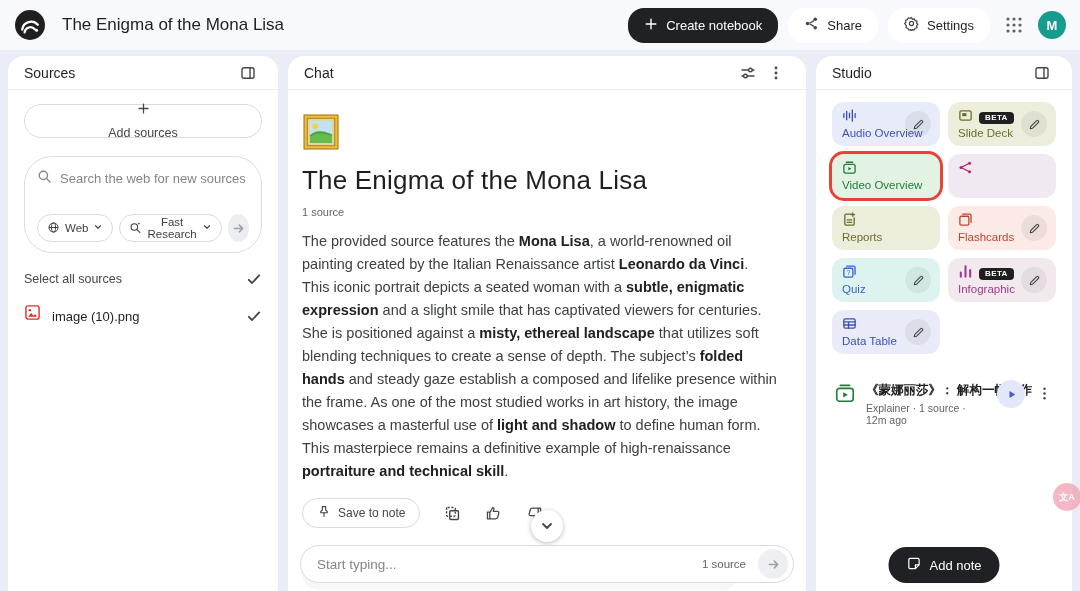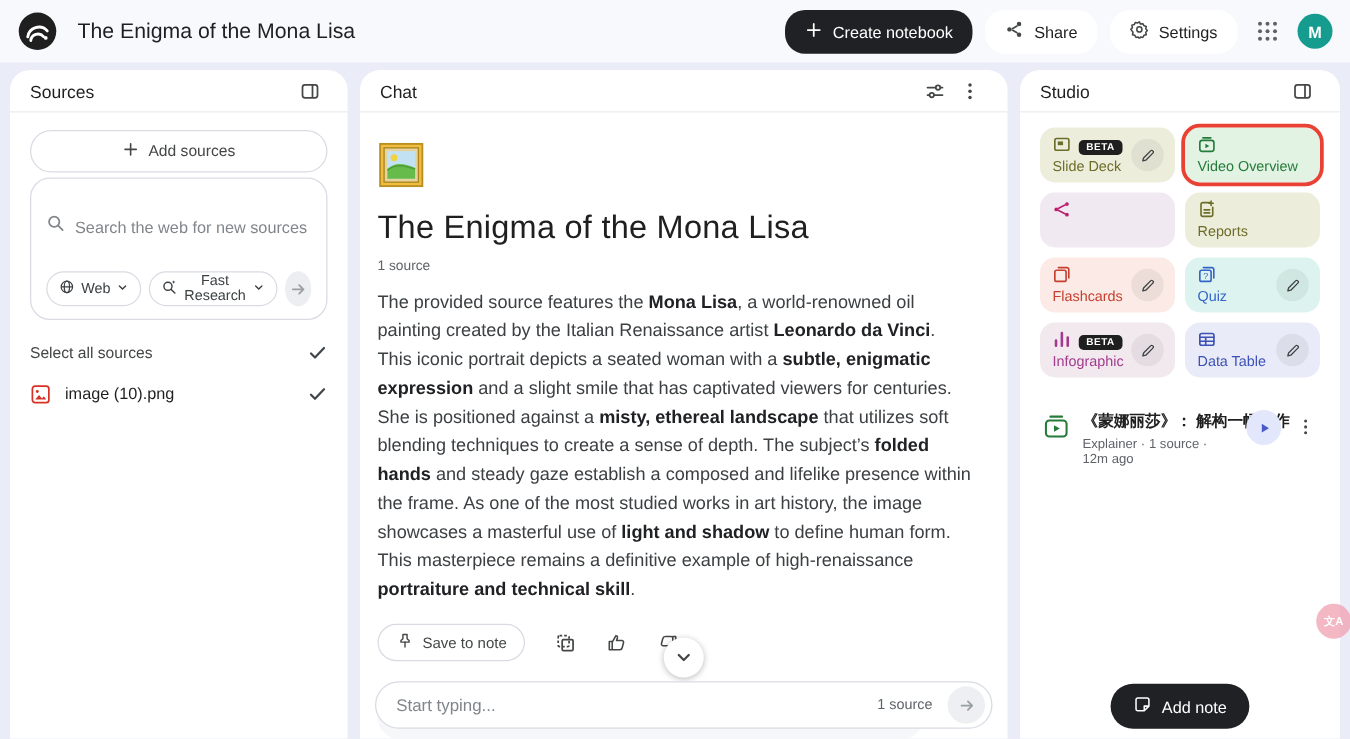--- a/index.html
+++ b/index.html
@@ -29,33 +29,33 @@
   .panel-studio { width:256px; flex:none; }
   .panel-header { height:34px; display:flex; align-items:center; padding:0 16px;
                   border-bottom:1px solid #ececf0; font-size:14px; color:#1f1f1f; }
   .panel-header .spacer { flex:1; }
   .hdr-icon { color:#444746; display:flex; }
 
   
   .src-body { padding:14px 16px; }
   .add-sources { width:100%; height:34px; border:1px solid #d9dbe3; border-radius:17px; background:#fff;
                  display:flex; align-items:center; justify-content:center; gap:8px; font-size:12.5px;
-                 color:#444746; cursor:pointer; }
-  .search-box { margin-top:4px; border:1px solid #d9dbe3; border-radius:16px; padding:28px 12px 10px; background:#fff; }
+                 color:#444746; cursor:pointer;flex-direction:column; }
+  .search-box { margin-top:18px; border:1px solid #d9dbe3; border-radius:28px; padding:12px 12px 10px; background:#fff; }
   .search-row { display:flex; align-items:center; gap:8px; color:#80868b; }
   .search-row input { border:none; outline:none; flex:1; font-size:13px; color:#1f1f1f; font-family:inherit; background:transparent; }
   .search-row input::placeholder { color:#80868b; }
   .search-chips { display:flex; align-items:center; gap:6px; margin-top:26px; }
   .chip-sm { display:flex; align-items:center; gap:5px; height:28px; padding:0 9px; border:1px solid #d9dbe3;
              border-radius:14px; background:#fff; font-size:11.5px; color:#3c4043; cursor:pointer; }
   .go-btn { margin-left:auto; width:28px; height:28px; border-radius:50%; border:none; background:#eceef1;
             color:#9aa0a6; display:flex; align-items:center; justify-content:center; cursor:pointer; }
   .select-all { margin-top:18px; display:flex; align-items:center; font-size:12.5px; color:#444746; }
   .select-all .check, .src-item .check { margin-left:auto; color:#40464b; display:flex; cursor:pointer; }
-  .src-item { margin-top:14px; display:flex; align-items:flex-start; gap:11px; font-size:13px; color:#1f1f1f;
+  .src-item { margin-top:14px; display:flex; align-items:flex-end; gap:11px; font-size:13px; color:#1f1f1f;
               cursor:pointer; padding:3px 0; }
 
   
   .chat-body { position:absolute; top:35px; bottom:0; left:0; right:0; padding:22px 14px 0; overflow:hidden; }
   .doc-emoji { display:block; }
   .doc-title { font-size:26px; font-weight:400; color:#1f1f1f; margin-top:10px; letter-spacing:.2px; }
   .doc-sources { font-size:11px; color:#5f6368; margin-top:10px; }
   .answer { margin-top:12px; font-size:14.5px; line-height:23px; color:#3c4043; max-width:476px; }
   .answer b { color:#202124; }
   .save-row { margin-top:15px; display:flex; align-items:center; gap:24px; }
@@ -326,20 +326,34 @@
       <span class="spacer"></span>
       <button class="icon-btn hdr-icon">
         <svg width="16" height="16" viewBox="0 0 16 16" fill="none" stroke="currentColor" stroke-width="1.4">
             <rect x="2" y="2.8" width="12" height="10.4" rx="2"></rect>
             <path d="M10 2.8v10.4"></path>
           </svg>
       </button>
     </div>
     <div class="studio-body">
       <div class="cards" id="cards-grid">
+          <div class="card" style="background: rgb(232, 235, 250);">
+    <span class="card-top">
+      <span class="card-icon" style="color: rgb(60, 81, 181);"><svg width="15" height="15" viewBox="0 0 16 16" fill="none" stroke="currentColor" stroke-width="1.4" stroke-linecap="round" stroke-linejoin="round">
+                  <path d="M2 6v4M5 3.5v9M8 5.5v5M11 2v12M14 6v4"></path>
+                </svg></span>
+
+    </span>
+    <span class="card-label" style="color: rgb(60, 81, 181);">Audio Overview</span>
+    <button class="pencil">
+      <svg width="13" height="13" viewBox="0 0 16 16" fill="none" stroke="currentColor" stroke-width="1.3" stroke-linejoin="round">
+                <path d="M2.8 13.2l.7-2.9 7.2-7.2a1.1 1.1 0 0 1 1.6 0l.6.6a1.1 1.1 0 0 1 0 1.6l-7.2 7.2z"></path>
+              </svg>
+    </button>
+  </div>
           <div class="card" style="background: rgb(237, 237, 220);">
     <span class="card-top">
       <span class="card-icon" style="color: rgb(109, 109, 42);"><svg width="15" height="15" viewBox="0 0 16 16" fill="none" stroke="currentColor" stroke-width="1.4" stroke-linecap="round" stroke-linejoin="round">
                   <rect x="2" y="3" width="12" height="10" rx="1.5"></rect>
                   <rect x="4.5" y="5.5" width="4.5" height="3.2" fill="currentColor" stroke="none"></rect>
                 </svg></span>
       <span class="beta">BETA</span>
     </span>
     <span class="card-label" style="color: rgb(109, 109, 42);">Slide Deck</span>
     <button class="pencil">

